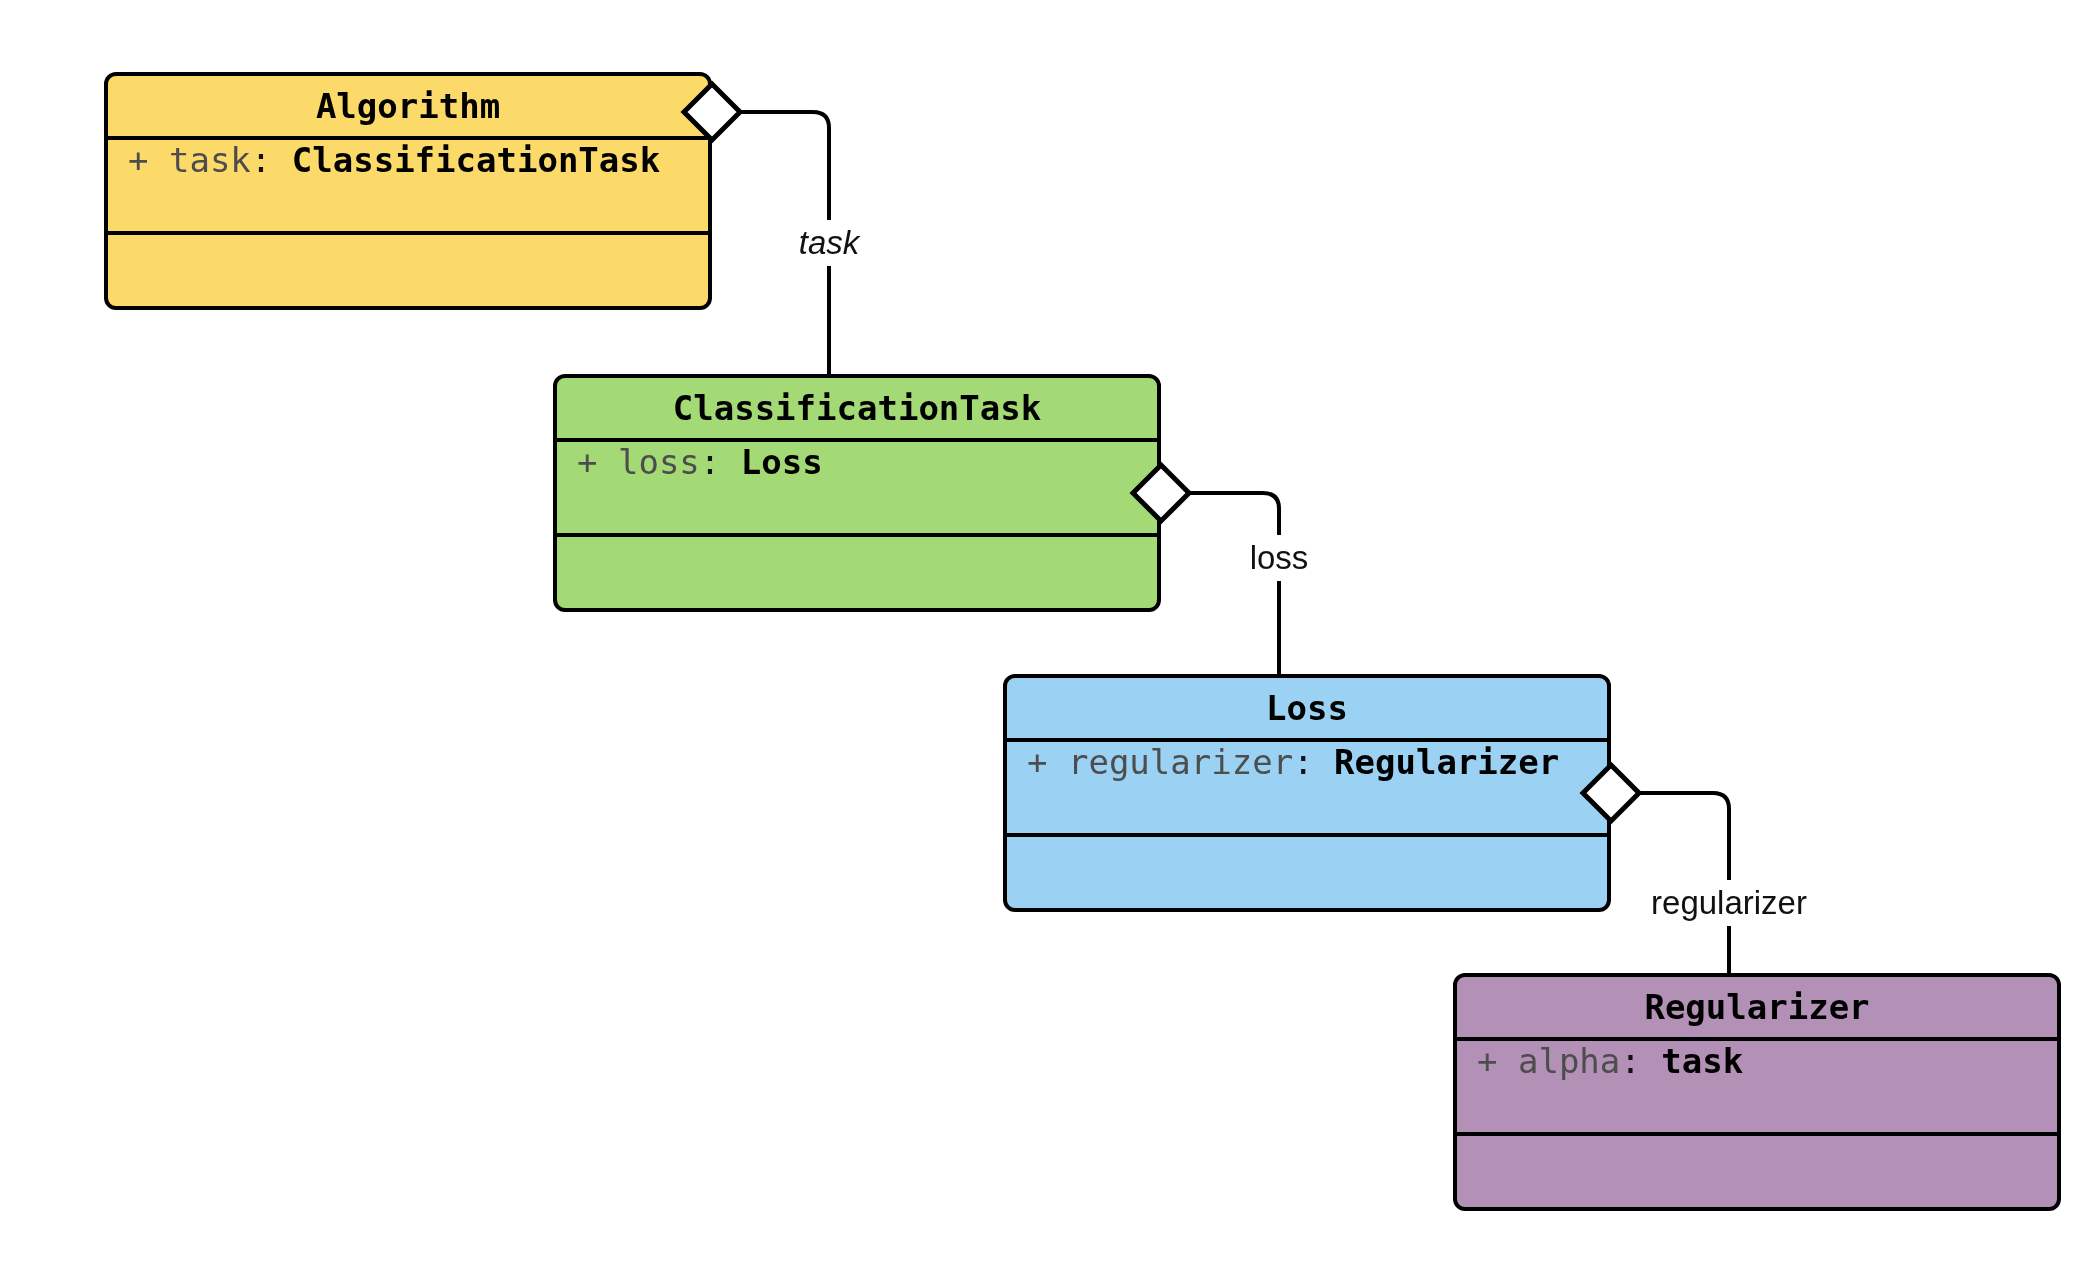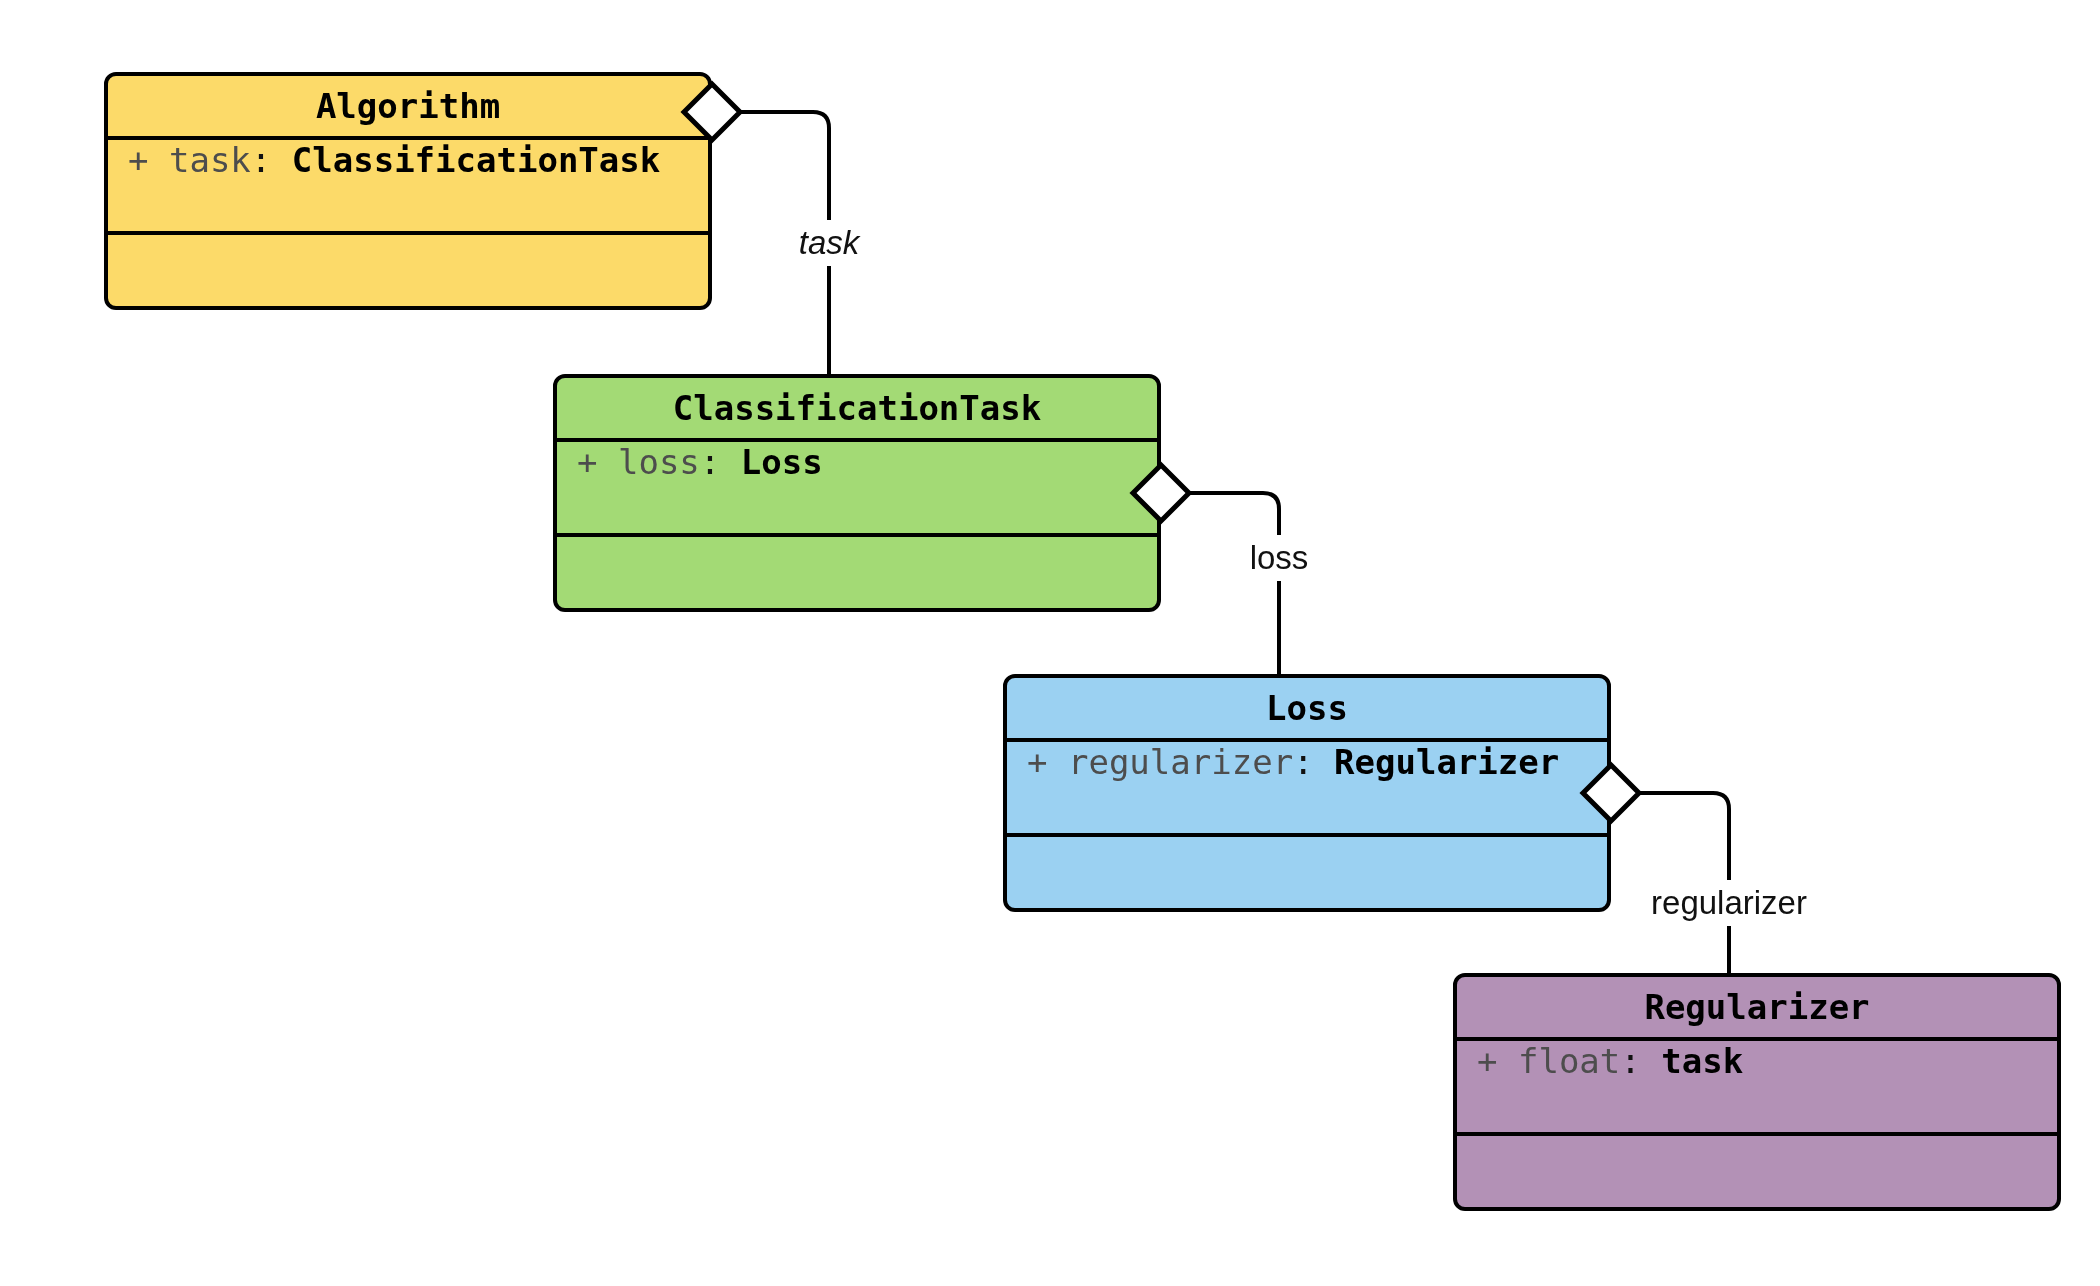--- a/index.html
+++ b/index.html
@@ -99,21 +99,21 @@
   </div>
 
   <div class="class-box" id="box-loss">
     <div class="compartment-title">Loss</div>
     <div class="compartment-attrs"><span class="attr-prefix">+ regularizer</span><span class="attr-colon">: </span><span class="attr-type">Regularizer</span></div>
     <div class="compartment-methods"></div>
   </div>
 
   <div class="class-box" id="box-regularizer">
     <div class="compartment-title">Regularizer</div>
-    <div class="compartment-attrs"><span class="attr-prefix">+ float</span><span class="attr-colon">: </span><span class="attr-type">task</span></div>
+    <div class="compartment-attrs"><span class="attr-prefix">+ alpha</span><span class="attr-colon">: </span><span class="attr-type">task</span></div>
     <div class="compartment-methods"></div>
   </div>
 
   <svg class="connector-layer" width="2100" height="1286" viewBox="0 0 2100 1286">
     <path class="edge-line" d="M 740 112 H 813 Q 829 112 829 128 V 374"></path>
     <path class="diamond" d="M 684 112 L 712 84 L 740 112 L 712 140 Z"></path>
 
     <path class="edge-line" d="M 1189 493 H 1263 Q 1279 493 1279 509 V 674"></path>
     <path class="diamond" d="M 1133 493 L 1161 465 L 1189 493 L 1161 521 Z"></path>
 

